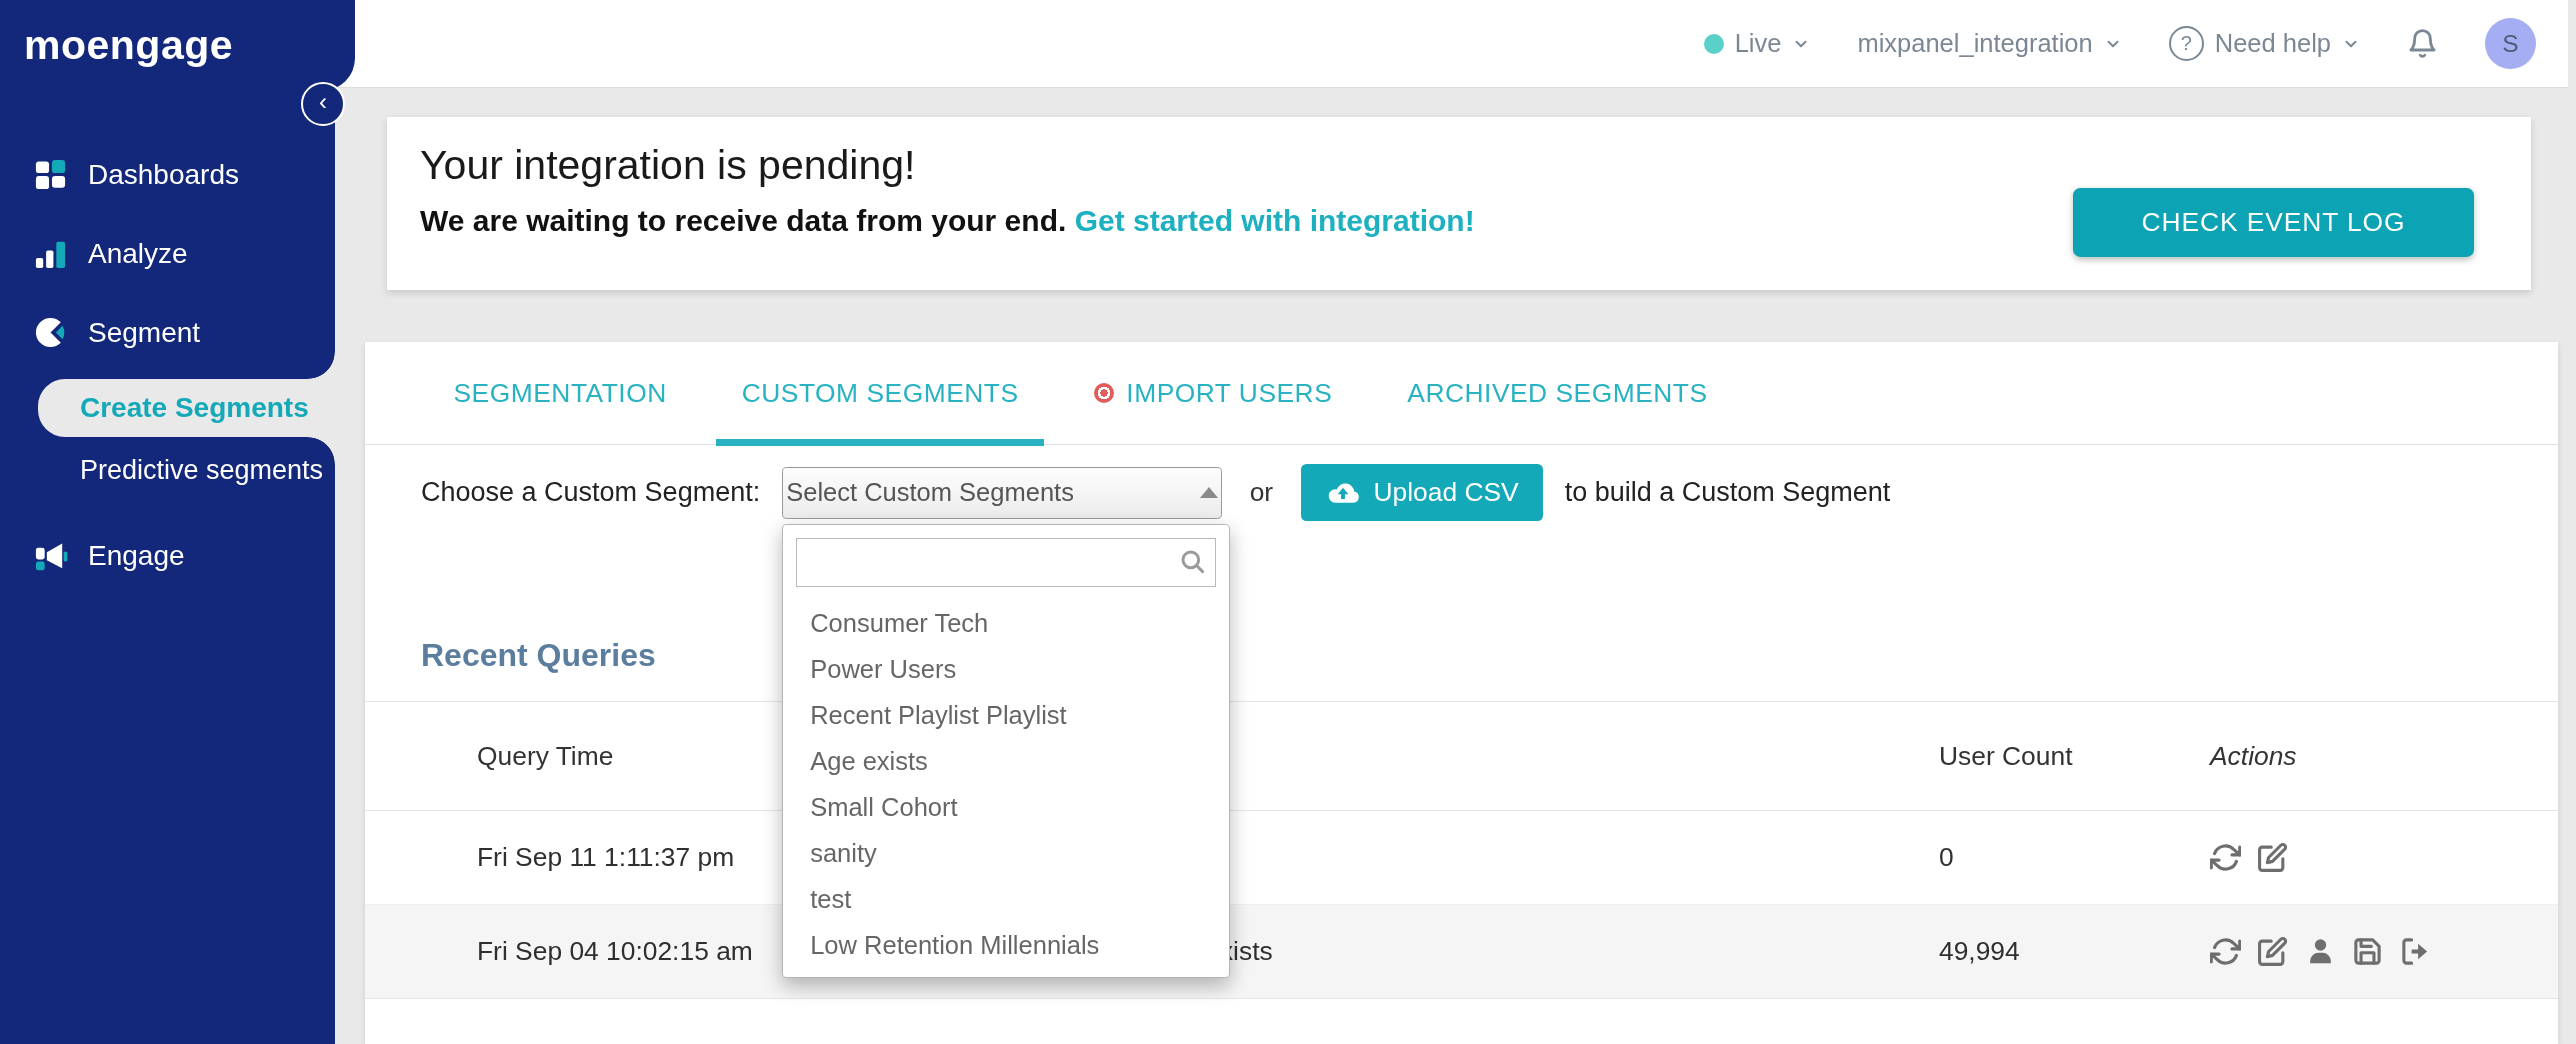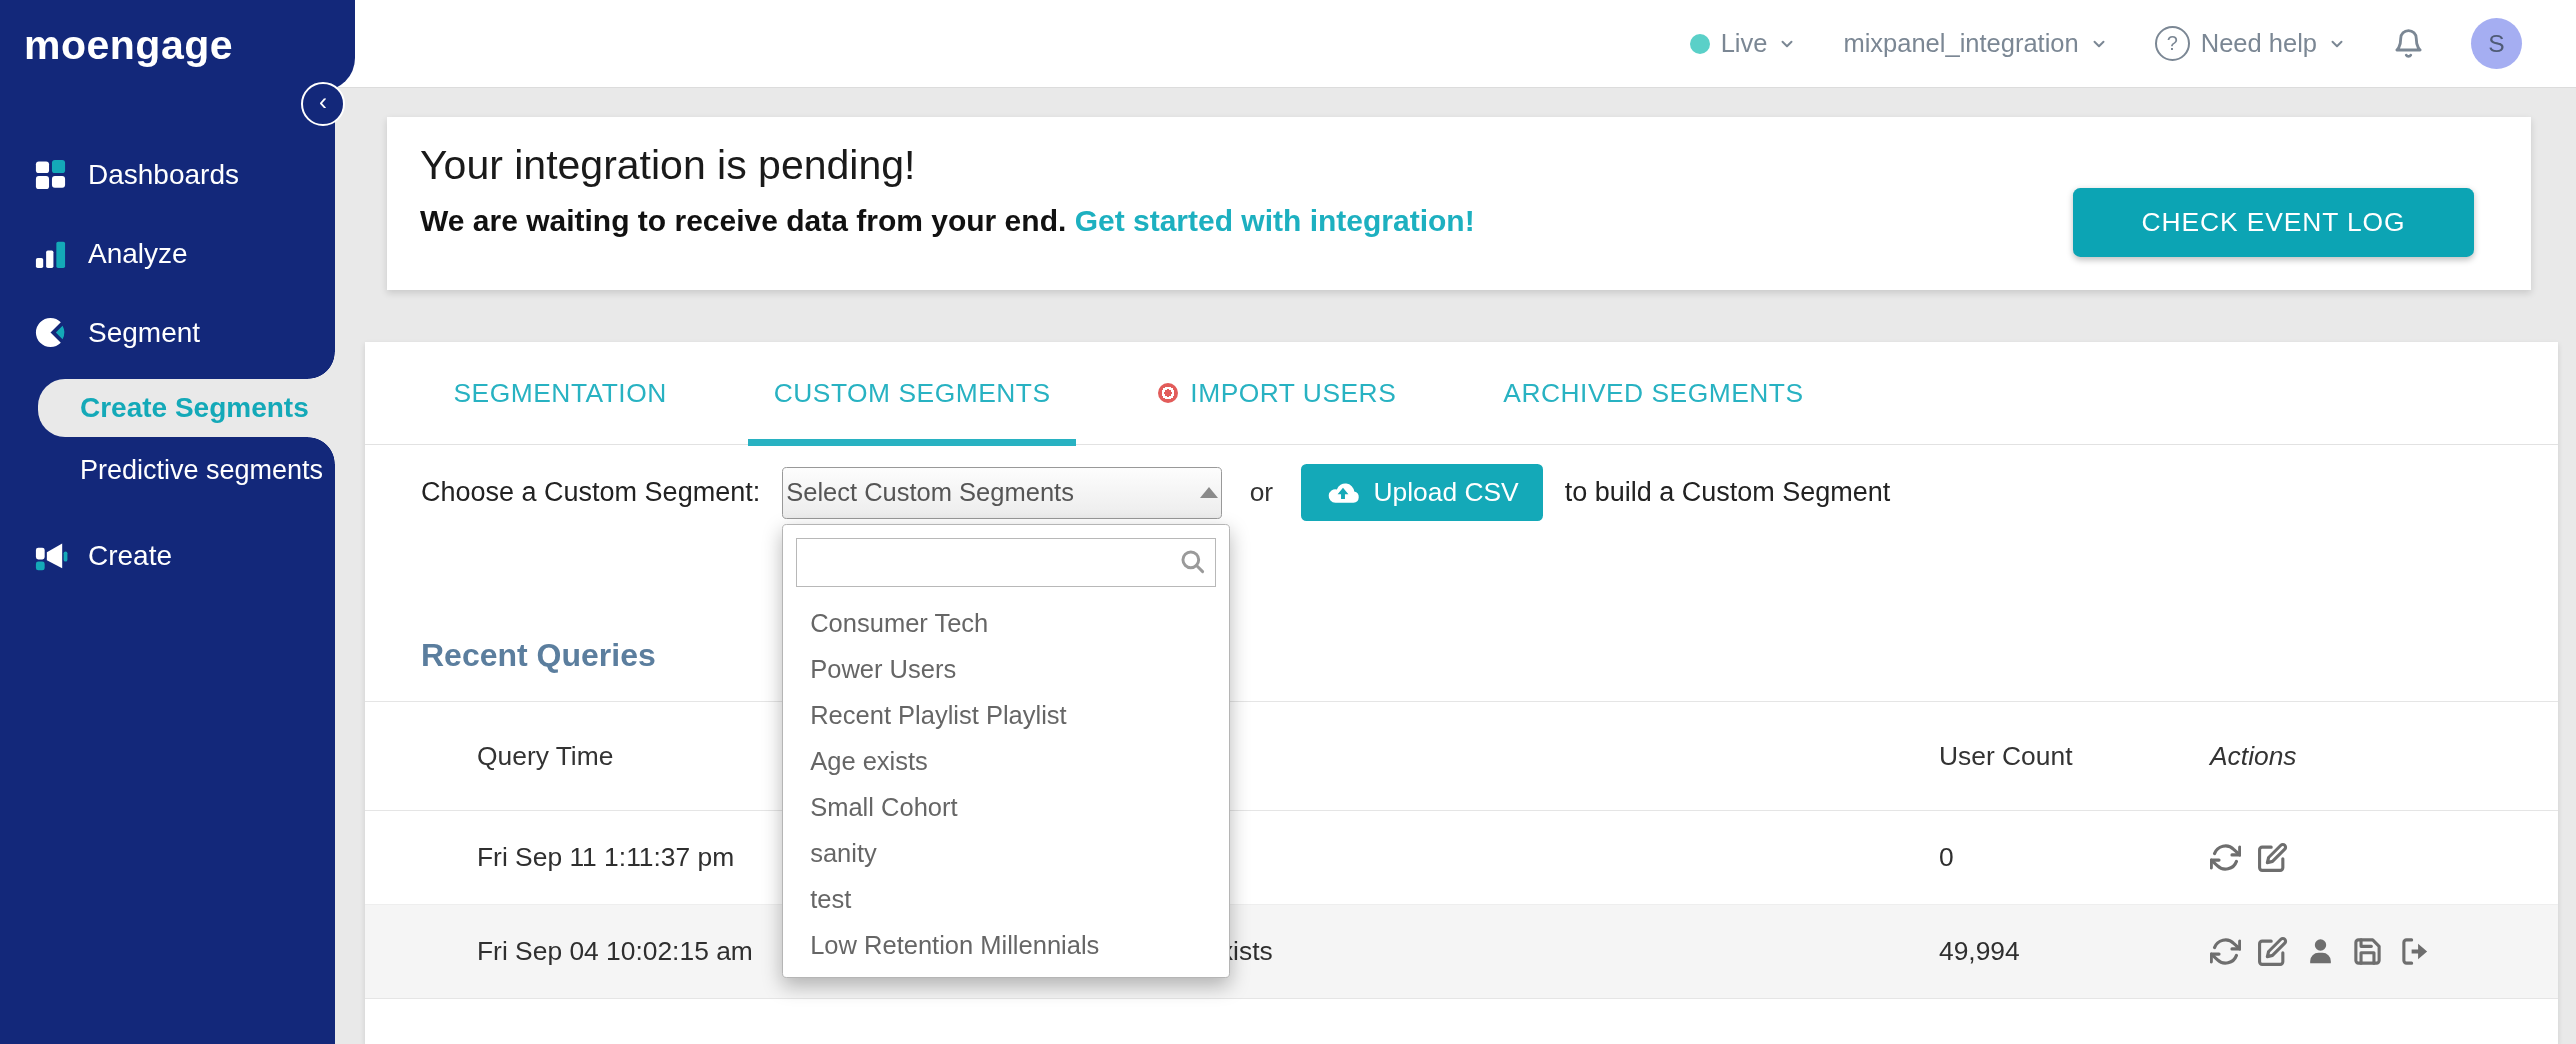--- a/index.html
+++ b/index.html
@@ -1,22 +1,22 @@
 <!DOCTYPE html>
 <html style="font-size:14.6px"><head>
 <meta charset="utf-8">
 <style>
   html,body{margin:0;padding:0;background:#fff;}
   #app{position:relative;width:2576px;height:1045px;overflow:hidden;
        font-family:"Liberation Sans",sans-serif;background:#e9e9e9;}
 
   
-  .topbar{position:absolute;left:335px;top:0;right:0;height:87px;background:#fff;
+  .topbar{position:absolute;left:335px;top:0;right:8px;height:87px;background:#fff;
           border-bottom:1.8px solid #dcdcdc;display:flex;align-items:center;
-          justify-content:flex-end;gap:47px;padding-right:54px;color:#7b8794;font-size:25.5px;}
+          justify-content:flex-end;gap:47px;padding-right:32px;color:#7b8794;font-size:25.5px;}
   .topbar .hitem{display:flex;align-items:center;gap:11px;cursor:pointer;}
   .dot-live{width:20px;height:20px;border-radius:50%;background:#5ad0c8;}
   .chev{width:18px;height:18px;flex:0 0 auto;}
   .chev polyline{fill:none;stroke:#7b8794;stroke-width:2.6;stroke-linecap:round;stroke-linejoin:round;}
   .qmark{width:31px;height:31px;border-radius:50%;border:2.3px solid #7b8794;display:flex;
          align-items:center;justify-content:center;font-size:20px;}
   .qmark::before{content:"?";}
   .bell svg{width:31px;height:31px;}
   .bell path{fill:none;stroke:#7b8794;stroke-width:2.2;stroke-linecap:round;stroke-linejoin:round;}
   .avatar{width:51px;height:51px;border-radius:50%;background:#a5aef2;color:#4f5b76;
@@ -49,21 +49,21 @@
   .banner-title{margin:25px 0 0 33px;font-size:41px;color:#1a1a1a;font-weight:400;}
   .banner-msg{margin:14.6px 0 0 33px;font-size:30px;font-weight:bold;color:#111;}
   .banner-link{color:#1db0c0;cursor:pointer;}
   .cta{position:absolute;right:57px;top:71px;width:401px;height:69px;background:#0ca4b4;color:#fff;
        border:none;border-radius:7.3px;font-size:26.4px;letter-spacing:0.9px;cursor:pointer;
        font-family:inherit;box-shadow:0 2.7px 6.4px rgba(0,0,0,.25);}
 
   
   .card{position:absolute;left:365px;top:342px;width:2193px;bottom:0;background:#fff;
         box-shadow:0 1.8px 5.5px rgba(0,0,0,.12);}
-  .tabs{display:flex;align-items:center;gap:56px;height:102px;border-bottom:1.8px solid #e2e2e2;
+  .tabs{display:flex;align-items:center;gap:24px;height:102px;border-bottom:1.8px solid #e2e2e2;
         padding-left:63px;}
   .tab{position:relative;display:flex;align-items:center;gap:12.8px;height:100%;padding:0 25.5px;
        color:#28b2c2;font-size:26.4px;letter-spacing:0.5px;cursor:pointer;}
   .tab.active::after{content:"";position:absolute;left:0;right:0;bottom:-1.8px;height:7.3px;background:#28b2c2;}
   .tab-dot{width:20px;height:20px;border-radius:50%;flex:0 0 auto;
            background:radial-gradient(circle,#e25c5a 0 3.6px,#fff 3.6px 6.4px,#e25c5a 6.4px 10px);}
 
   
   .picker{display:flex;align-items:center;margin:20px 0 0 56px;height:55px;gap:22px;}
   .picker-label{font-size:27px;color:#222;}
@@ -181,21 +181,21 @@
         <span>Predictive segments</span>
       </div>
 
       <div class="nav-item" style="margin-top:12.8px;">
         <svg class="ic" viewBox="0 0 24 24">
           <rect x="2" y="6" width="6" height="8" rx="1.6" fill="#fff"></rect>
           <rect x="2" y="15.5" width="6" height="6" rx="1.6" fill="#14a9b8"></rect>
           <path d="M9.5 9 L20 3 L20 20 L9.5 14.5 Z" fill="#fff"></path>
           <rect x="21" y="8.5" width="2.6" height="7" rx="1.3" fill="#14a9b8"></rect>
         </svg>
-        <span>Create</span>
+        <span>Engage</span>
       </div>
     </div>
   </div>
 
   <div class="logo-block">
     <span class="logo">moengage</span>
   </div>
   <div class="collapse-btn"></div>
 
   <div class="banner">

